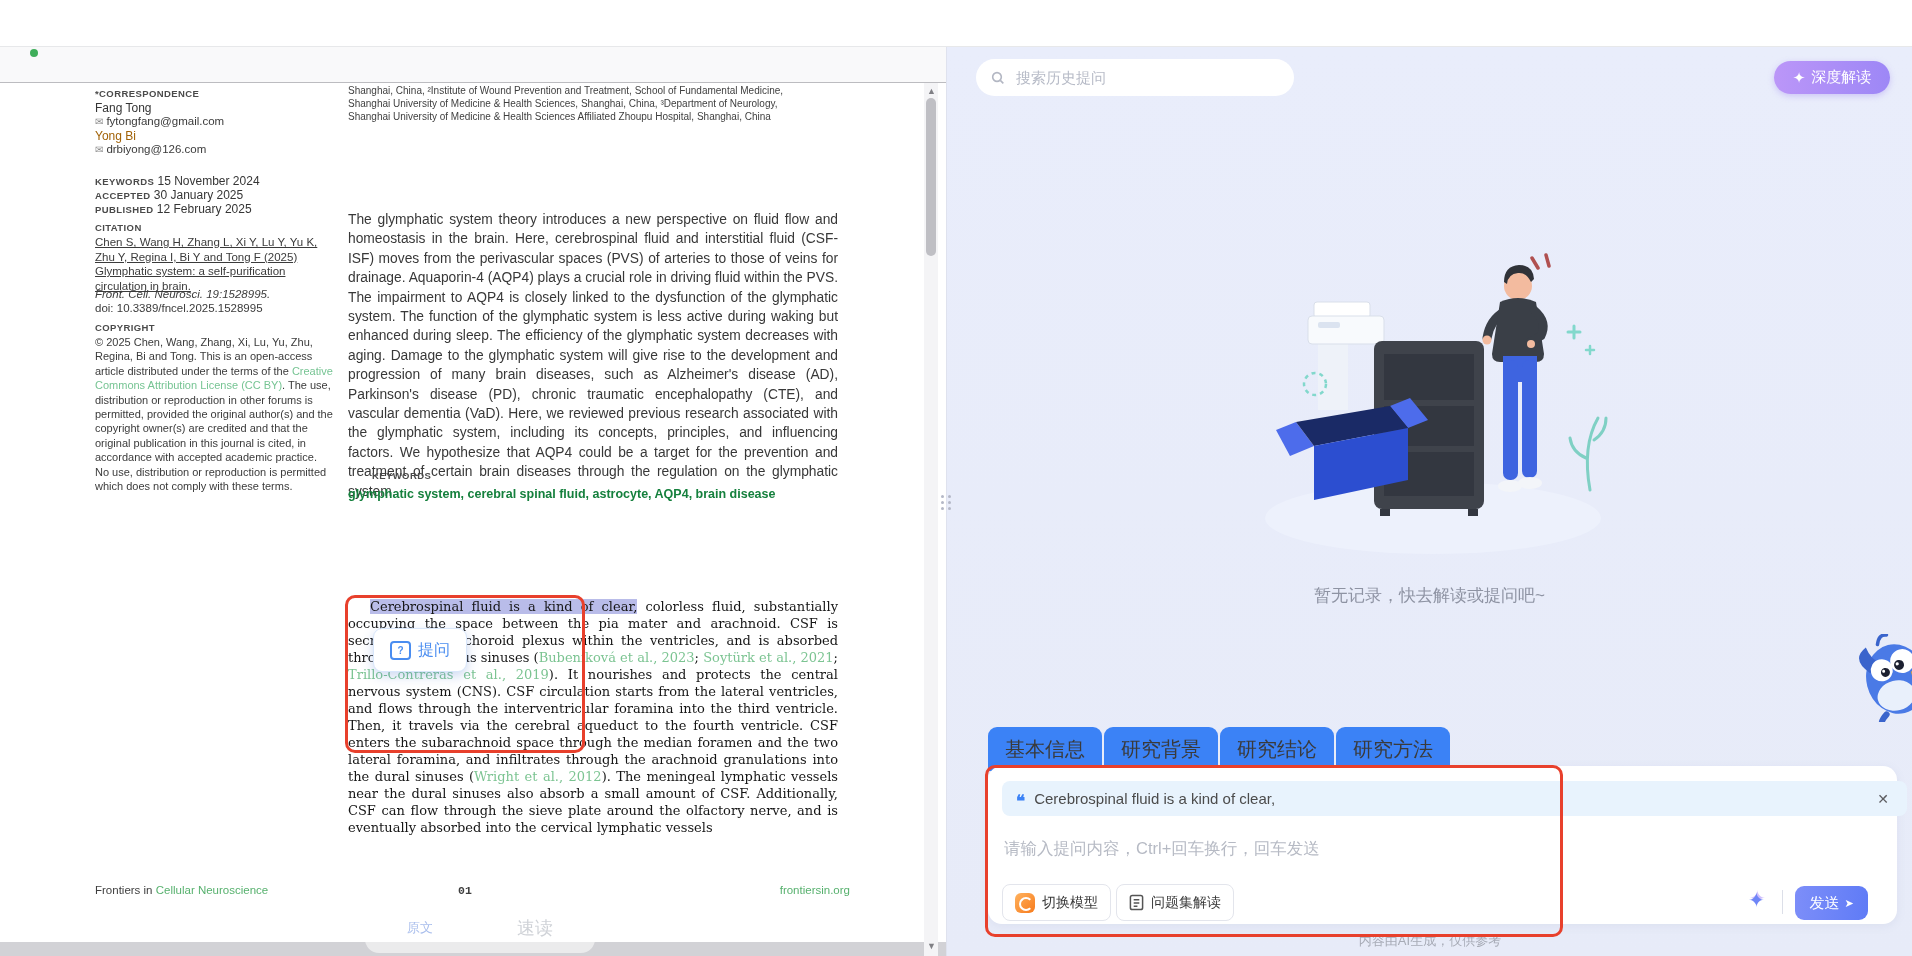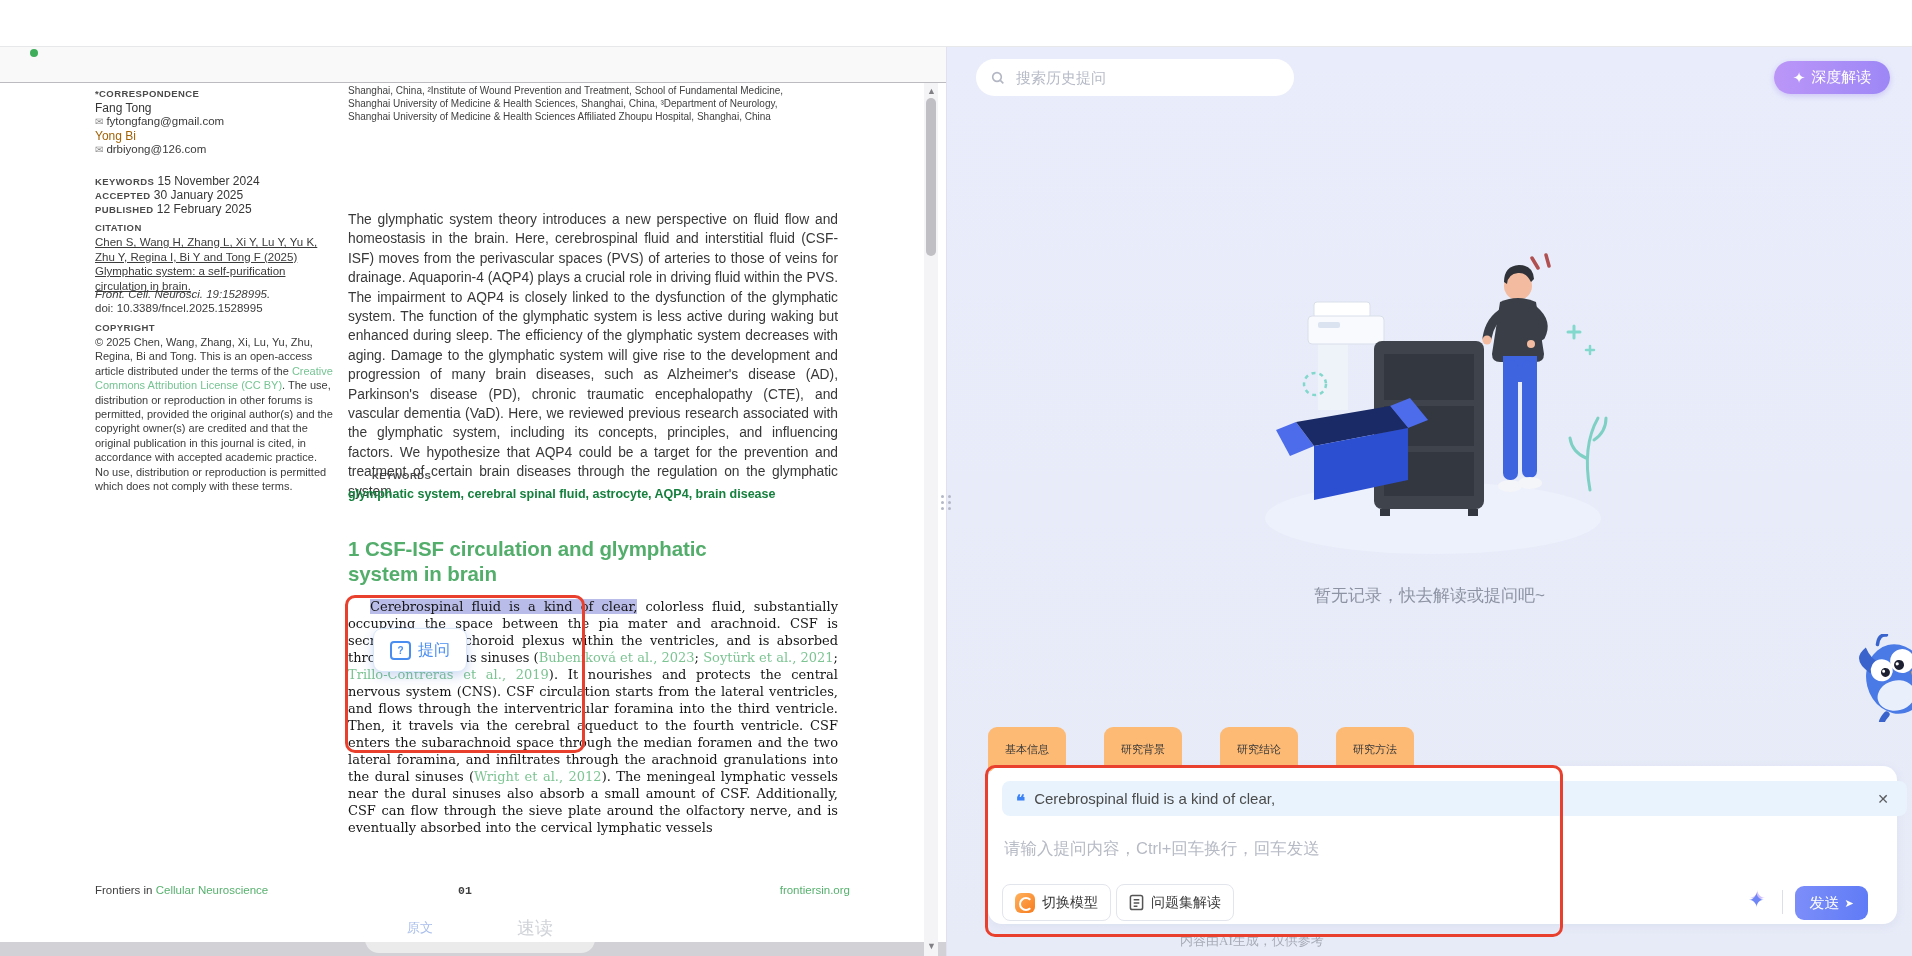--- a/index.html
+++ b/index.html
@@ -102,22 +102,22 @@
   #rightpanel{left:947px;top:46px;width:965px;height:910px;background:linear-gradient(180deg,#e9edfb 0%,#e7ebf8 100%);}
   #search-box{left:976px;top:59px;width:290px;height:37px;background:#fff;border-radius:19px;display:flex;align-items:center;padding:0 14px;gap:8px;}
   #search-box svg{flex:0 0 auto;}
   #search-input{border:0;outline:none;background:transparent;font-size:15px;color:#444;width:100%;font-family:"Liberation Sans",sans-serif;}
   #search-input::placeholder{color:#b7bbc7;}
   #deep-read{left:1774px;top:61px;width:116px;height:33px;border-radius:17px;background:linear-gradient(90deg,#bb96f8,#9d87f6);
              display:flex;align-items:center;justify-content:center;gap:6px;color:#fff;font-size:15px;cursor:pointer;box-shadow:0 2px 6px rgba(150,120,240,.35);}
   #empty-text{left:947px;top:584px;width:965px;text-align:center;font-size:17px;color:#8e93a3;}
 
   
-  .tab{top:727px;height:44px;background:#fdba74;border-radius:9px 9px 0 0;display:flex;align-items:center;justify-content:center;
-       font-size:11px;color:#3a3a3a;padding:0 17px;cursor:pointer;}
+  .tab{top:727px;height:44px;background:#3b82f6;border-radius:9px 9px 0 0;display:flex;align-items:center;justify-content:center;
+       font-size:20px;color:#3a3a3a;padding:0 17px;cursor:pointer;}
   #tab0{left:988px;} #tab1{left:1104px;} #tab2{left:1220px;} #tab3{left:1336px;}
 
   
   #ask-card{left:988px;top:766px;width:909px;height:158px;background:#fff;border-radius:14px;box-shadow:0 2px 10px rgba(120,130,170,.10);}
   #quote-chip{left:1002px;top:781px;width:877px;height:35px;background:#e8f3fd;border-radius:8px;display:flex;align-items:center;padding:0 14px;gap:9px;}
   #quote-chip .qmark{color:#3b82f6;font-size:17px;font-weight:bold;line-height:10px;margin-top:6px;}
   #quote-chip .qtext{font-size:15px;color:#4b4b4b;flex:1;}
   #quote-close{color:#5c5c60;font-size:14px;cursor:pointer;padding:4px;}
   #ask-placeholder{left:1004px;top:838px;font-size:16.5px;color:#b6bac4;}
   .chip-btn{top:884px;height:35px;background:#fff;border:1px solid #e3e5ec;border-radius:8px;display:flex;align-items:center;gap:7px;
@@ -125,21 +125,21 @@
   #btn-model{left:1002px;}
   #btn-qset{left:1116px;}
   #model-ico{width:20px;height:20px;border-radius:6px;background:linear-gradient(135deg,#ffb25e,#f77b1c);position:relative;}
   #model-ico:after{content:"";position:absolute;left:4px;top:4px;width:10px;height:10px;border:2px solid #fff;border-radius:50%;border-right-color:transparent;}
   #send-sparkle{left:1748px;top:888px;font-size:20px;color:#6f86f7;text-shadow:1px -2px 0 rgba(167,139,250,.55);}
   #send-div{left:1782px;top:890px;width:1px;height:24px;background:#dcdfe8;}
   #send-btn{left:1795px;top:886px;width:73px;height:34px;border-radius:9px;background:linear-gradient(95deg,#7d8ef9,#5f7bf6);
             display:flex;align-items:center;justify-content:center;gap:5px;color:#fff;font-size:15px;cursor:pointer;}
   #send-btn .arr{font-size:11px;}
   #redbox-ask{left:985px;top:765px;width:572px;height:166px;border:3px solid #e8402c;border-radius:10px;z-index:7;pointer-events:none;}
-  #disclaimer{left:1180px;top:932px;width:500px;text-align:left;font-size:13px;color:#a7abb6;font-family:Liberation Serif, serif;}
+  #disclaimer{left:1180px;top:932px;width:500px;text-align:center;font-size:13px;color:#a7abb6;}
 
   
   #illu{left:1256px;top:250px;width:354px;height:310px;}
   #mascot{left:1856px;top:634px;width:72px;height:88px;z-index:8;}
 </style>
 </head>
 <body>
 
 <div id="screen">
 
@@ -241,21 +241,20 @@
   <div class="abs" id="cop-text"><span>© 2025 Chen, Wang, Zhang, Xi, Lu, Yu, Zhu, Regina, Bi and Tong. This is an open-access article distributed under the terms of the </span><span class="greenlink">Creative Commons Attribution License (CC BY)</span><span>. The use, distribution or reproduction in other forums is permitted, provided the original author(s) and the copyright owner(s) are credited and that the original publication in this journal is cited, in accordance with accepted academic practice. No use, distribution or reproduction is permitted which does not comply with these terms.</span></div>
 
   <div class="abs" id="affils">
     <div>Shanghai, China, ²Institute of Wound Prevention and Treatment, School of Fundamental Medicine,</div>
     <div>Shanghai University of Medicine &amp; Health Sciences, Shanghai, China, ³Department of Neurology,</div>
     <div>Shanghai University of Medicine &amp; Health Sciences Affiliated Zhoupu Hospital, Shanghai, China</div>
   </div>
   <div class="abs" id="abstract">The glymphatic system theory introduces a new perspective on fluid flow and homeostasis in the brain. Here, cerebrospinal fluid and interstitial fluid (CSF-ISF) moves from the perivascular spaces (PVS) of arteries to those of veins for drainage. Aquaporin-4 (AQP4) plays a crucial role in driving fluid within the PVS. The impairment to AQP4 is closely linked to the dysfunction of the glymphatic system. The function of the glymphatic system is less active during waking but enhanced during sleep. The efficiency of the glymphatic system decreases with aging. Damage to the glymphatic system will give rise to the development and progression of many brain diseases, such as Alzheimer's disease (AD), Parkinson's disease (PD), chronic traumatic encephalopathy (CTE), and vascular dementia (VaD). Here, we reviewed previous research associated with the glymphatic system, including its concepts, principles, and influencing factors. We hypothesize that AQP4 could be a target for the prevention and treatment of certain brain diseases through the regulation on the glymphatic system.</div>
   <div class="abs lab" id="kw-label">KEYWORDS</div>
   <div class="abs" id="kw-line">glymphatic system, cerebral spinal fluid, astrocyte, AQP4, brain disease</div>
-  <div class="abs" id="section-heading">1 CSF-ISF circulation and glymphatic system in brain</div>
   <p class="abs" id="pdf-para"><span class="run-sel">Cerebrospinal fluid is a kind of clear,</span><span> colorless fluid, substantially occupying the space between the pia mater and arachnoid. CSF is secreted by the choroid plexus within the ventricles, and is absorbed through the venous sinuses (</span><span class="run-g">Bubeníková et al., 2023</span><span>; </span><span class="run-g">Soytürk et al., 2021</span><span>; </span><span class="run-g">Trillo-Contreras et al., 2019</span><span>). It nourishes and protects the central nervous system (CNS). CSF circulation starts from the lateral ventricles, and flows through the interventricular foramina into the third ventricle. Then, it travels via the cerebral aqueduct to the fourth ventricle. CSF enters the subarachnoid space through the median foramen and the two lateral foramina, and infiltrates through the arachnoid granulations into the dural sinuses (</span><span class="run-g">Wright et al., 2012</span><span>). The meningeal lymphatic vessels near the dural sinuses also absorb a small amount of CSF. Additionally, CSF can flow through the sieve plate around the olfactory nerve, and is eventually absorbed into the cervical lymphatic vessels</span></p>
   <div class="abs" id="redbox-pdf"></div>
   <div class="abs" id="sel-tooltip">
     <span class="qicon">?</span>
     <span class="qtxt">提问</span>
   </div>
 
   <div class="abs pfoot" id="foot-left"><span>Frontiers in </span><span class="greenlink" style="color:#57b16e">Cellular Neuroscience</span></div>
   <div class="abs pfoot" id="foot-center">01</div>
   <div class="abs pfoot" id="foot-right">frontiersin.org</div>

